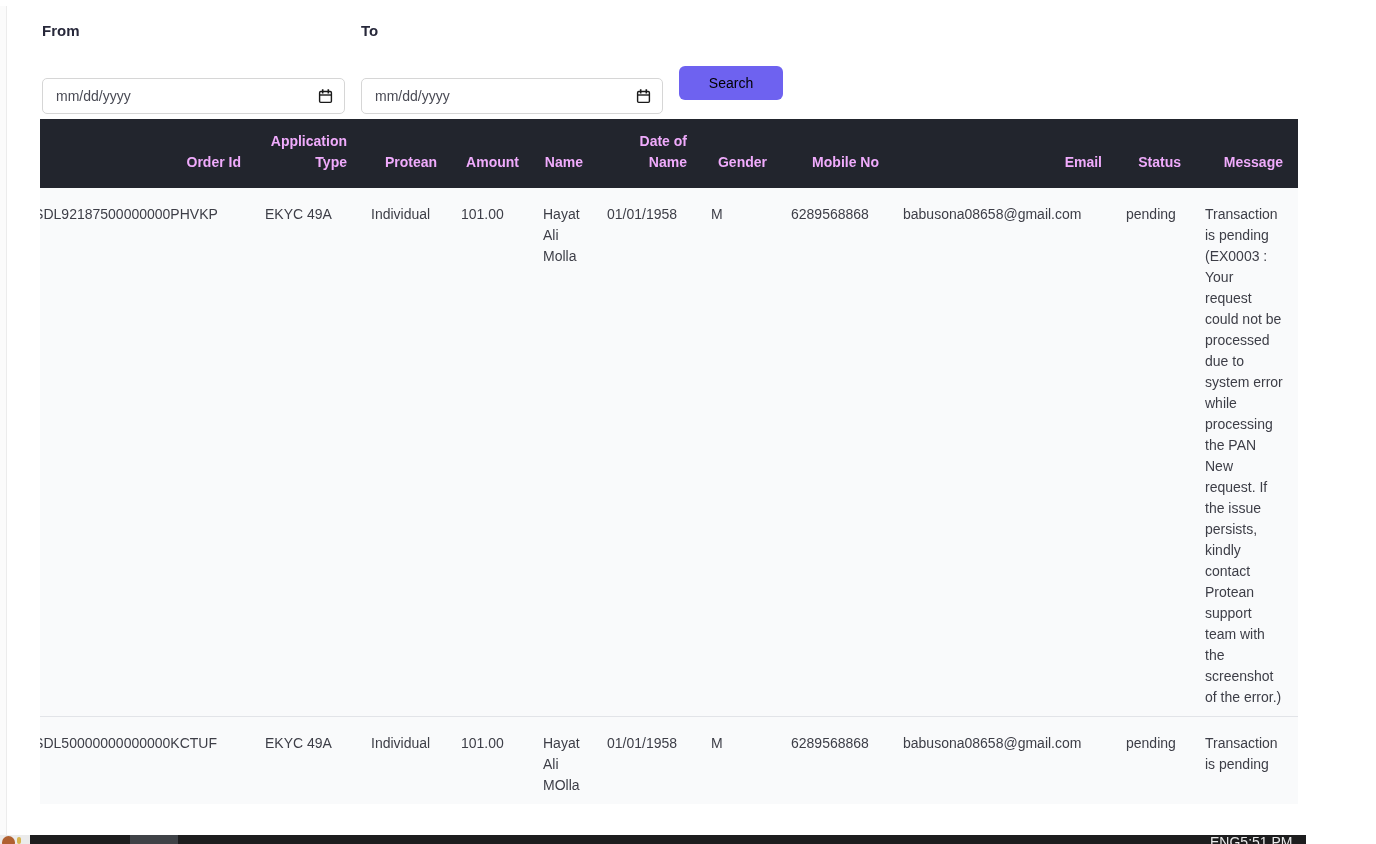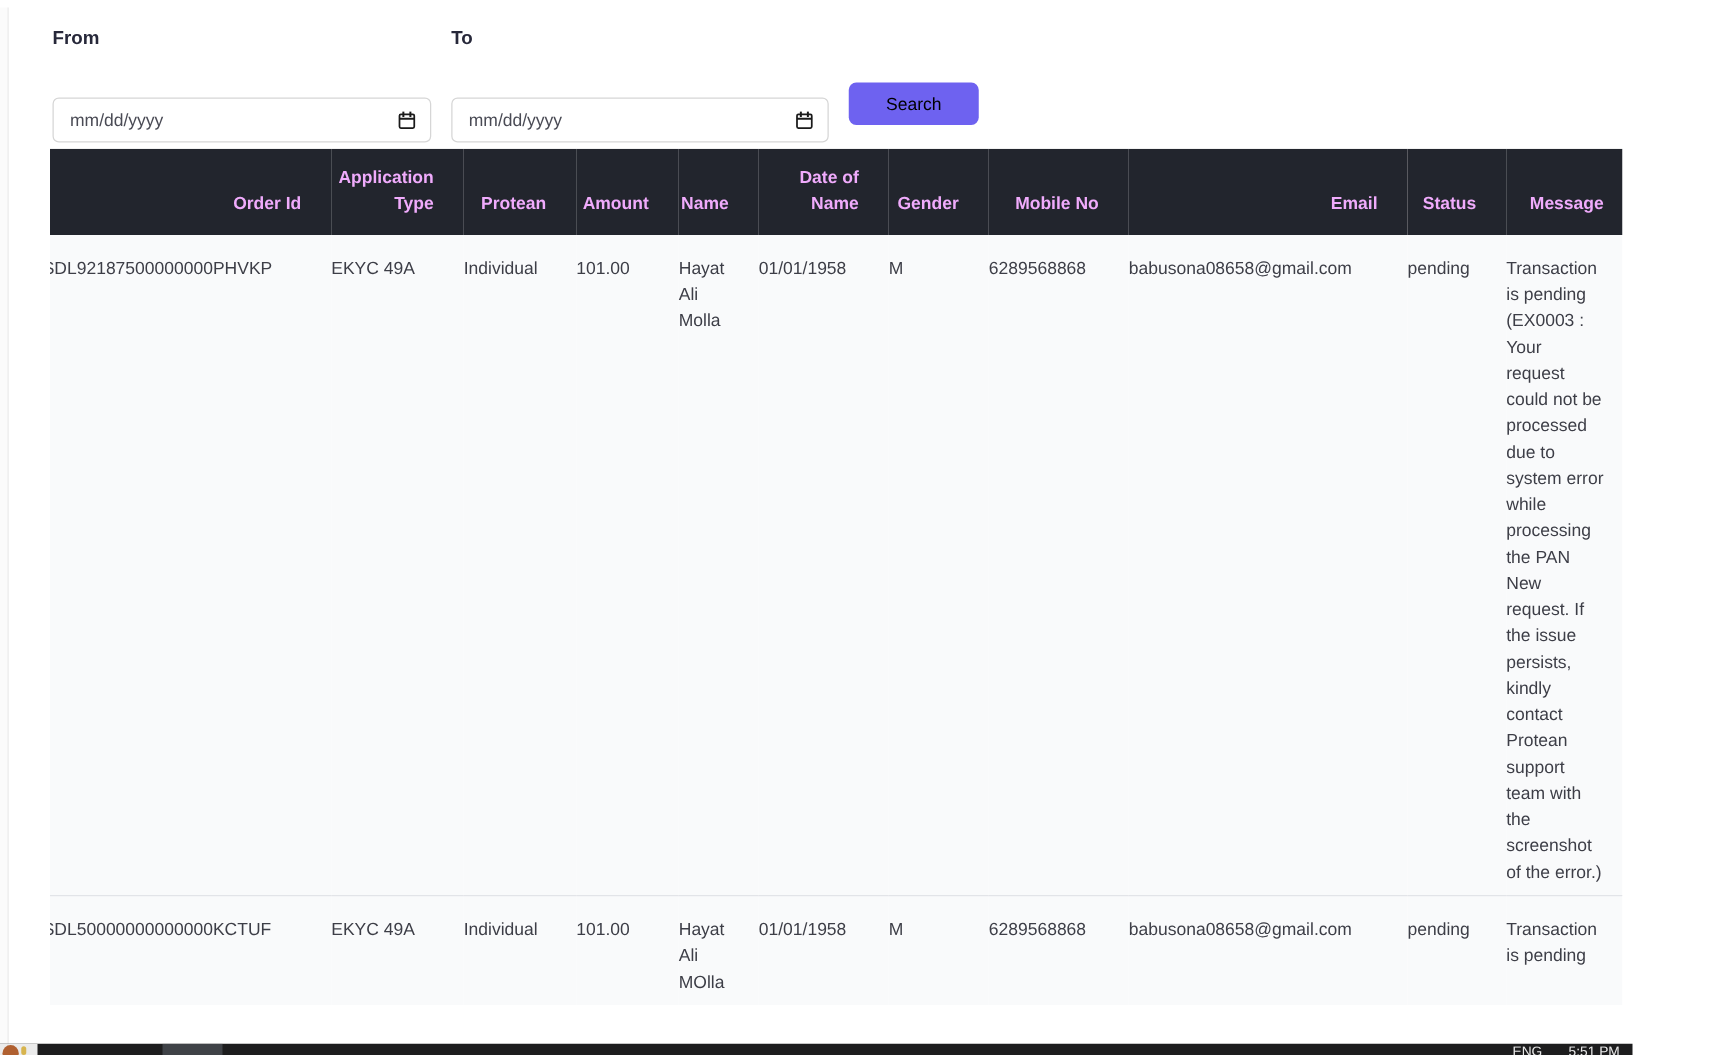--- a/index.html
+++ b/index.html
@@ -101,21 +101,21 @@
     position: absolute; left: 0; top: 835px; width: 1376px; height: 9px;
     background: #1d1d1e; overflow: hidden;
   }
   .tb-white { position: absolute; left: 0; top: 0; width: 30px; height: 9px; background: #ebebeb; }
   .tb-logo  { position: absolute; left: 2px; top: 1px; width: 13px; height: 13px;
               border-radius: 50%; background: #b06030; }
   .tb-logo-dot { position: absolute; left: 17px; top: 2px; width: 4px; height: 7px;
               background: #d7b44e; border-radius: 2px; }
   .tb-segment { position: absolute; left: 130px; top: 0; width: 48px; height: 9px; background: #3f4247; }
   .tb-tray { position: absolute; left: 1210px; top: 2px; width: 120px; height: 7px;
-             display: flex; gap: 21px; color: #e9e9e9; font-size: 11px; line-height: 11px;
+             display: flex; gap: 0; color: #e9e9e9; font-size: 14px; line-height: 11px;
              overflow: hidden; }
   .tb-notch { position: absolute; left: 1369px; top: 1px; width: 6px; height: 8px; background: #dcdcdc; }
   .tb-divider { position: absolute; left: 1348px; top: 1px; width: 1px; height: 7px; background: #5c5c5c; }
 </style>
 </head>
 <body>
 
 <div class="page">
 
   <div class="left-strip"></div>

